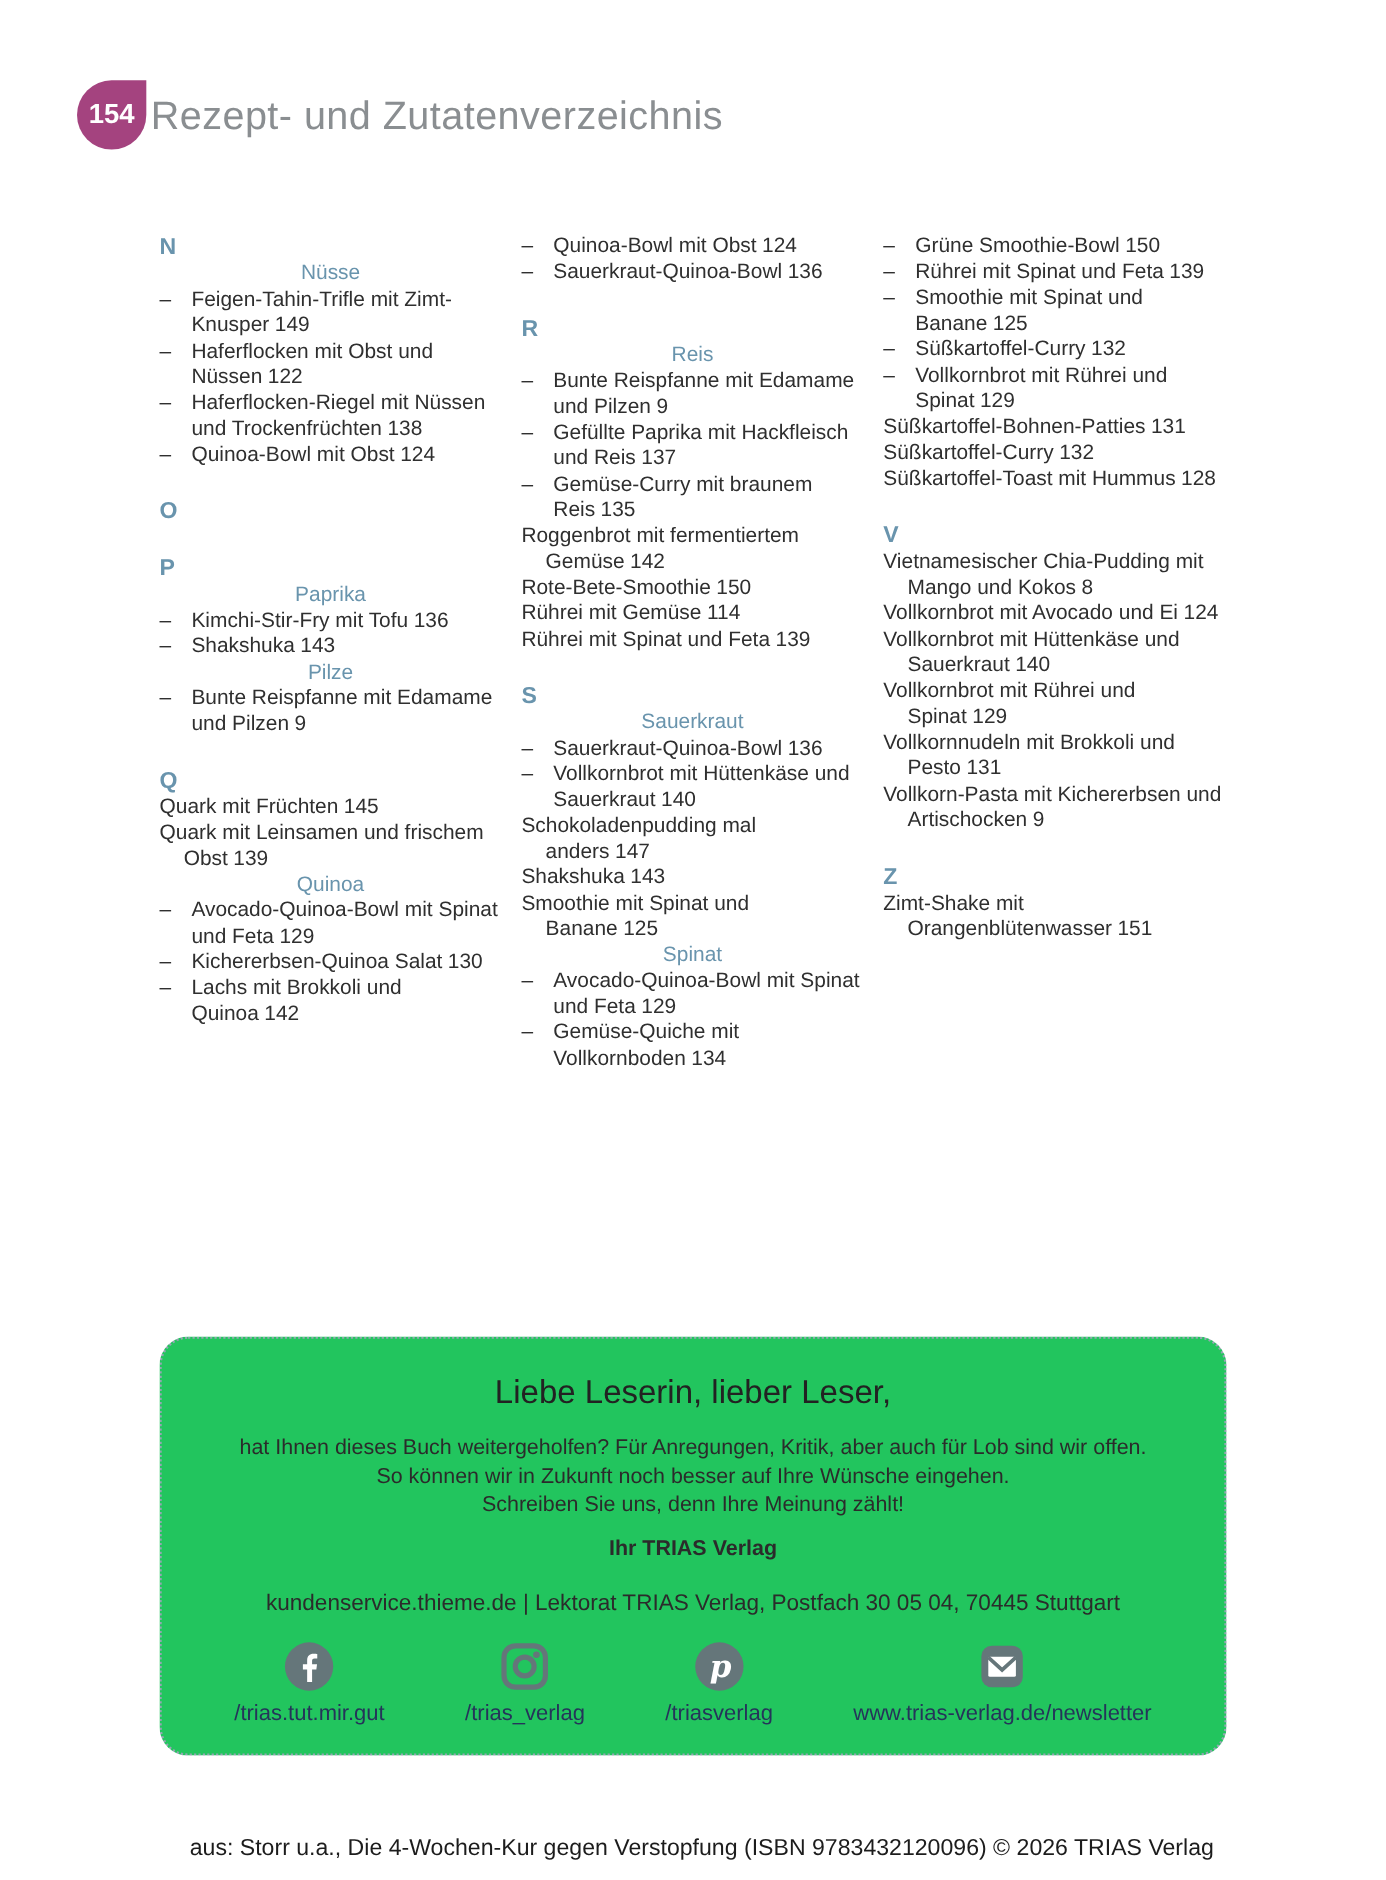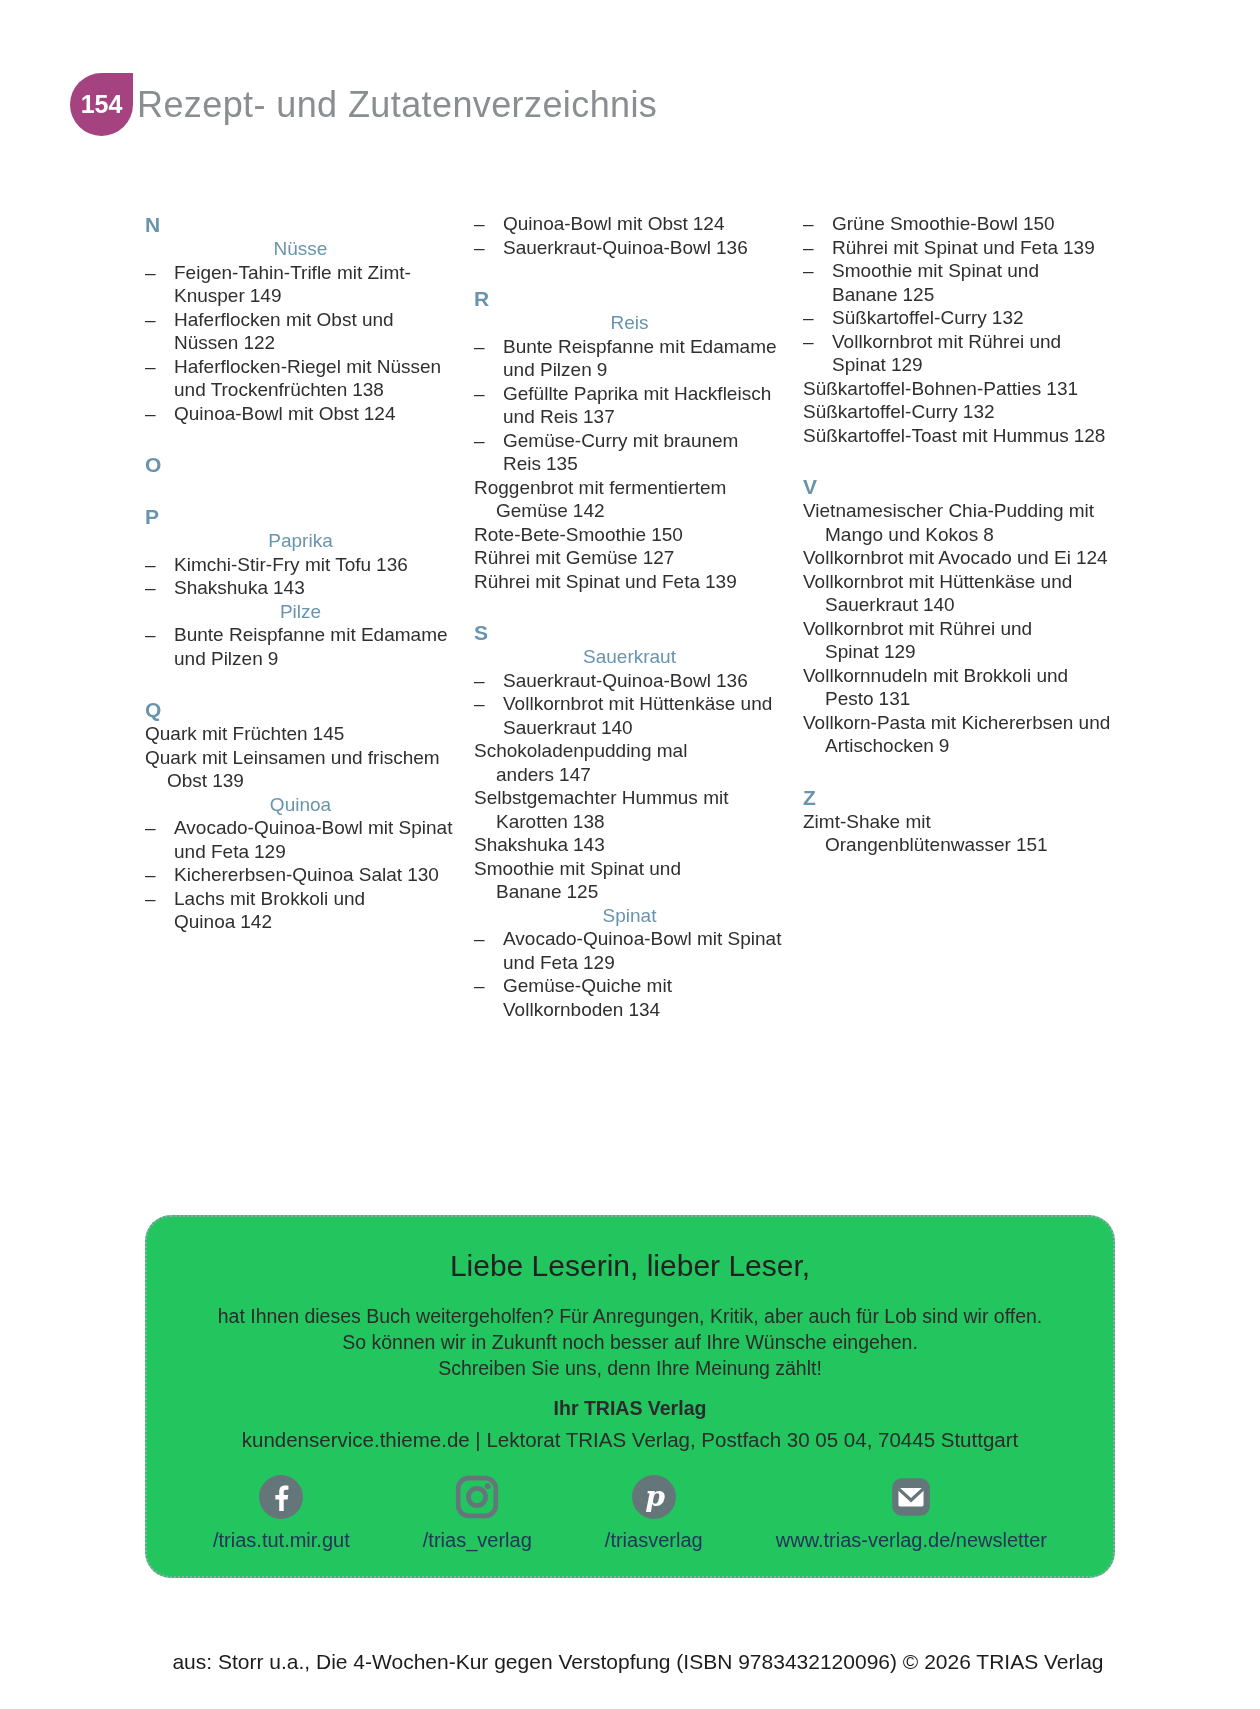--- a/index.html
+++ b/index.html
@@ -33,21 +33,21 @@
 
   
   .box {
     box-sizing:border-box; width:970px; margin:211px 0 0 145px;
     background:#22c55e; border:2px dotted #94a6b2; border-radius:26px;
     text-align:center; padding:18px 40px 24px; color:#2b2b2b;
   }
   .box-title { font-size:30px; font-weight:400; color:#222; margin:14px 0 20px; }
   .box-line { font-size:19.5px; line-height:26px; }
   .box-sig { margin-top:16px; font-size:19.5px;font-weight:bold; }
-  .box-contact { margin-top:8px; font-size:20.5px; }
+  .box-contact { margin-top:26px; font-size:20.5px; }
   .socials { display:flex; justify-content:space-between; align-items:flex-end; margin-top:22px; padding:0 26px; }
   .social { display:flex; flex-direction:column; align-items:center; }
   .sicon svg { width:46px; height:46px; display:block; }
   .slabel { margin-top:9px; font-size:20px; color:#25345a; }
 
   
   .footer { margin-top:72px; text-align:center; font-size:21px; color:#1c1c1c;margin-left:16px; }
 </style>
 </head>
 <body>
@@ -130,34 +130,33 @@
       <div class="entry dash">
         <span class="dashmark">–</span>
         <span class="etext">Gefüllte Paprika mit Hackfleisch und Reis<span class="pg">137</span></span>
       </div>
       <div class="entry dash">
         <span class="dashmark">–</span>
         <span class="etext">Gemüse-Curry mit braunem Reis<span class="pg">135</span></span>
       </div>
       <div class="entry plain"><span class="etext">Roggenbrot mit fermentiertem Gemüse<span class="pg">142</span></span></div>
       <div class="entry plain"><span class="etext">Rote-Bete-Smoothie<span class="pg">150</span></span></div>
-      <div class="entry plain"><span class="etext">Rührei mit Gemüse<span class="pg">127</span></span></div>
+      <div class="entry plain"><span class="etext">Rührei mit Gemüse<span class="pg">114</span></span></div>
       <div class="entry plain"><span class="etext">Rührei mit Spinat und Feta<span class="pg">139</span></span></div>
       <div class="letter">S</div>
       <div class="subheading">Sauerkraut</div>
       <div class="entry dash">
         <span class="dashmark">–</span>
         <span class="etext">Sauerkraut-Quinoa-Bowl<span class="pg">136</span></span>
       </div>
       <div class="entry dash">
         <span class="dashmark">–</span>
         <span class="etext">Vollkornbrot mit Hüttenkäse und Sauerkraut<span class="pg">140</span></span>
       </div>
       <div class="entry plain"><span class="etext">Schokoladenpudding mal anders<span class="pg">147</span></span></div>
-      <div class="entry plain"><span class="etext">Selbstgemachter Hummus mit Karotten<span class="pg">138</span></span></div>
       <div class="entry plain"><span class="etext">Shakshuka<span class="pg">143</span></span></div>
       <div class="entry plain"><span class="etext">Smoothie mit Spinat und Banane<span class="pg">125</span></span></div>
       <div class="subheading">Spinat</div>
       <div class="entry dash">
         <span class="dashmark">–</span>
         <span class="etext">Avocado-Quinoa-Bowl mit Spinat und Feta<span class="pg">129</span></span>
       </div>
       <div class="entry dash">
         <span class="dashmark">–</span>
         <span class="etext">Gemüse-Quiche mit Vollkornboden<span class="pg">134</span></span>

